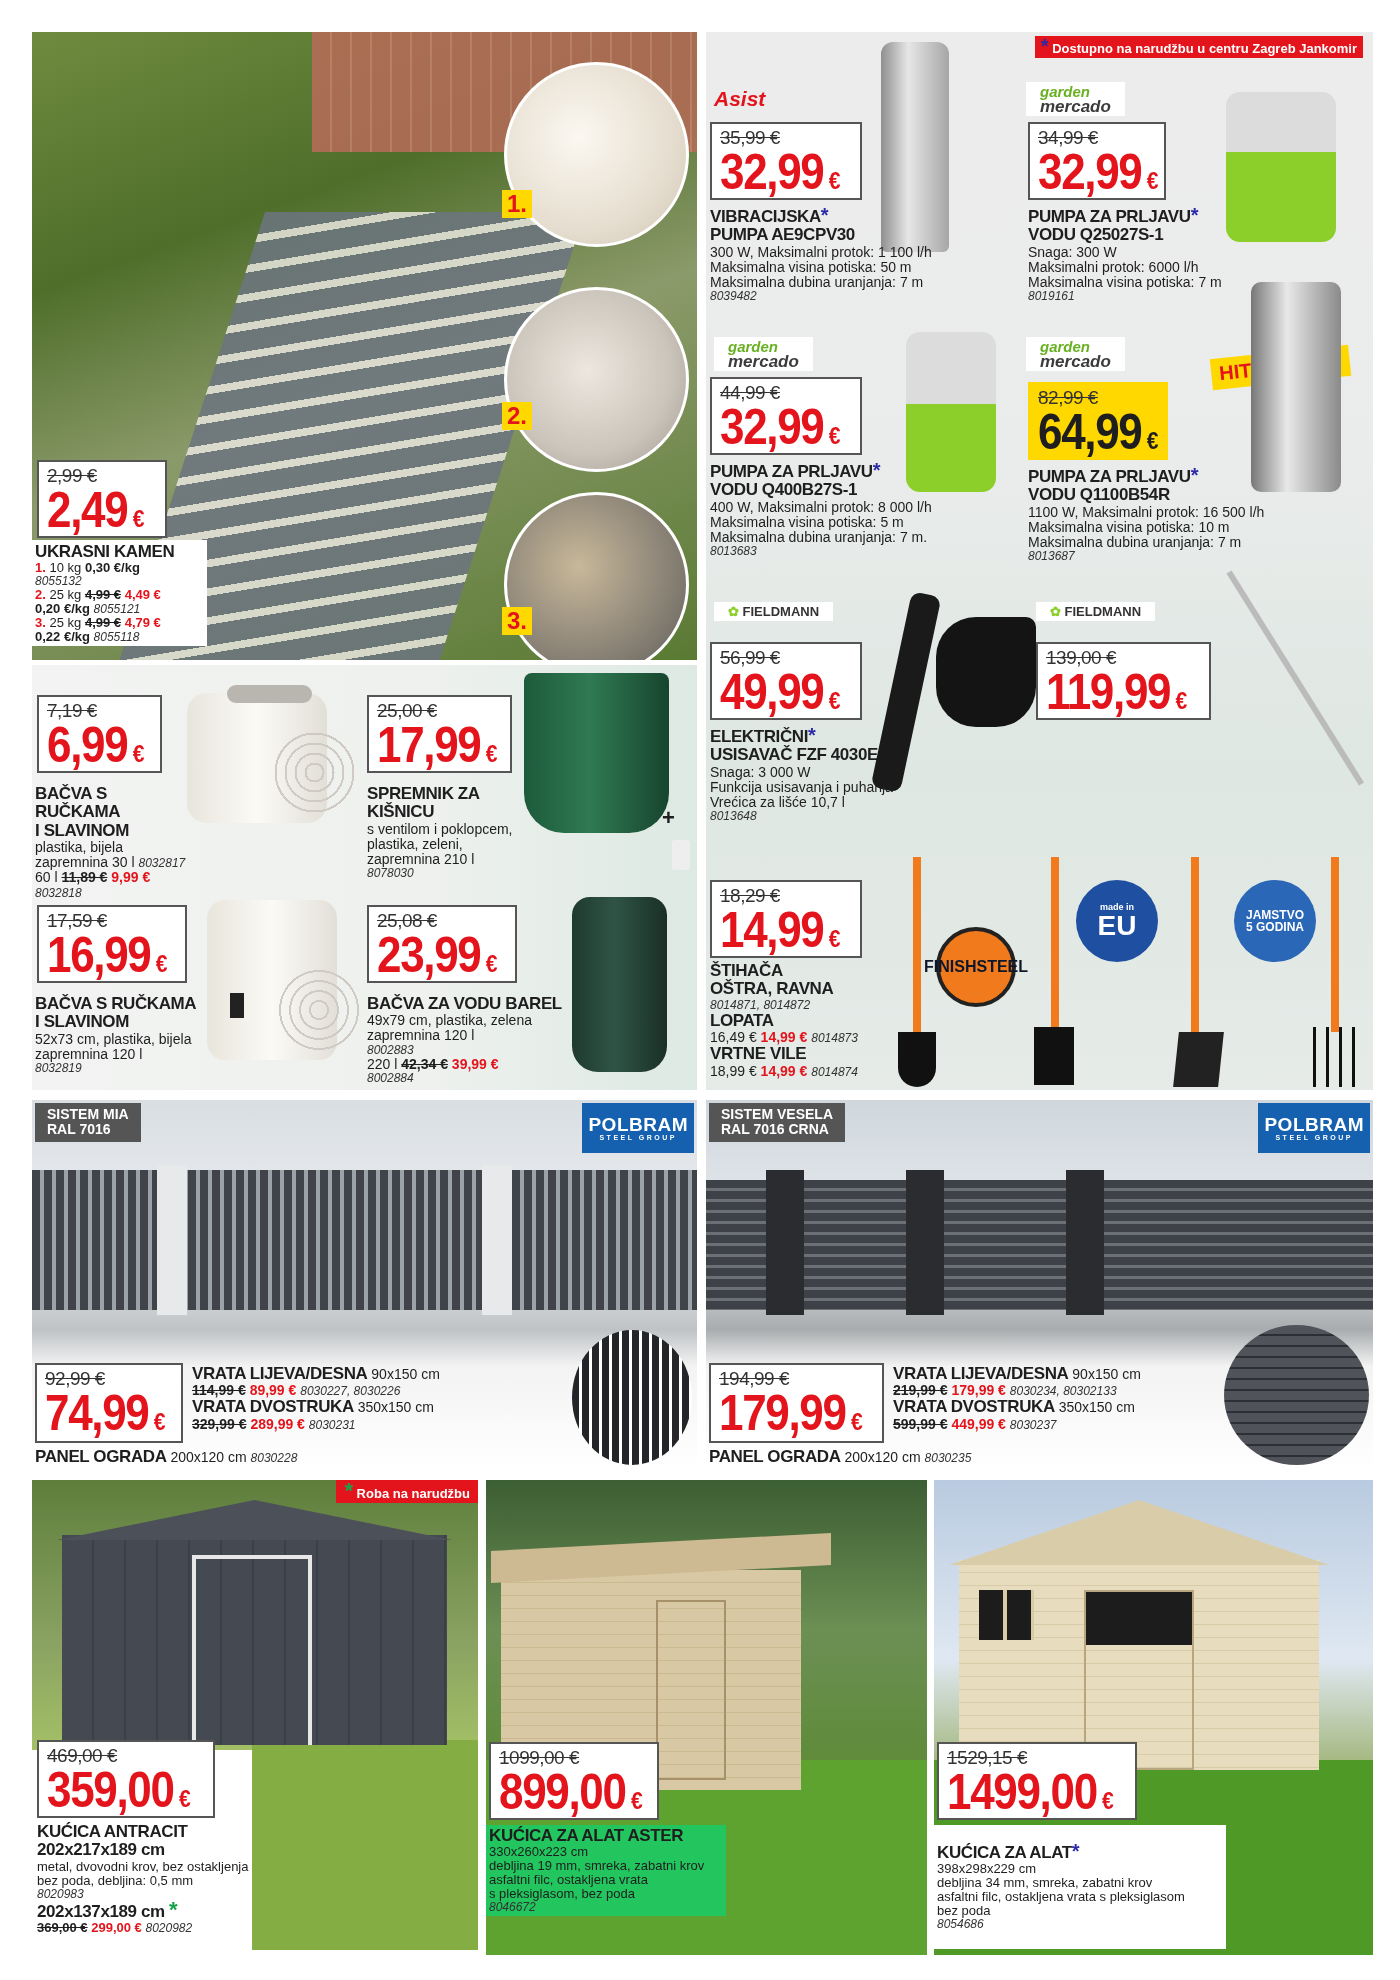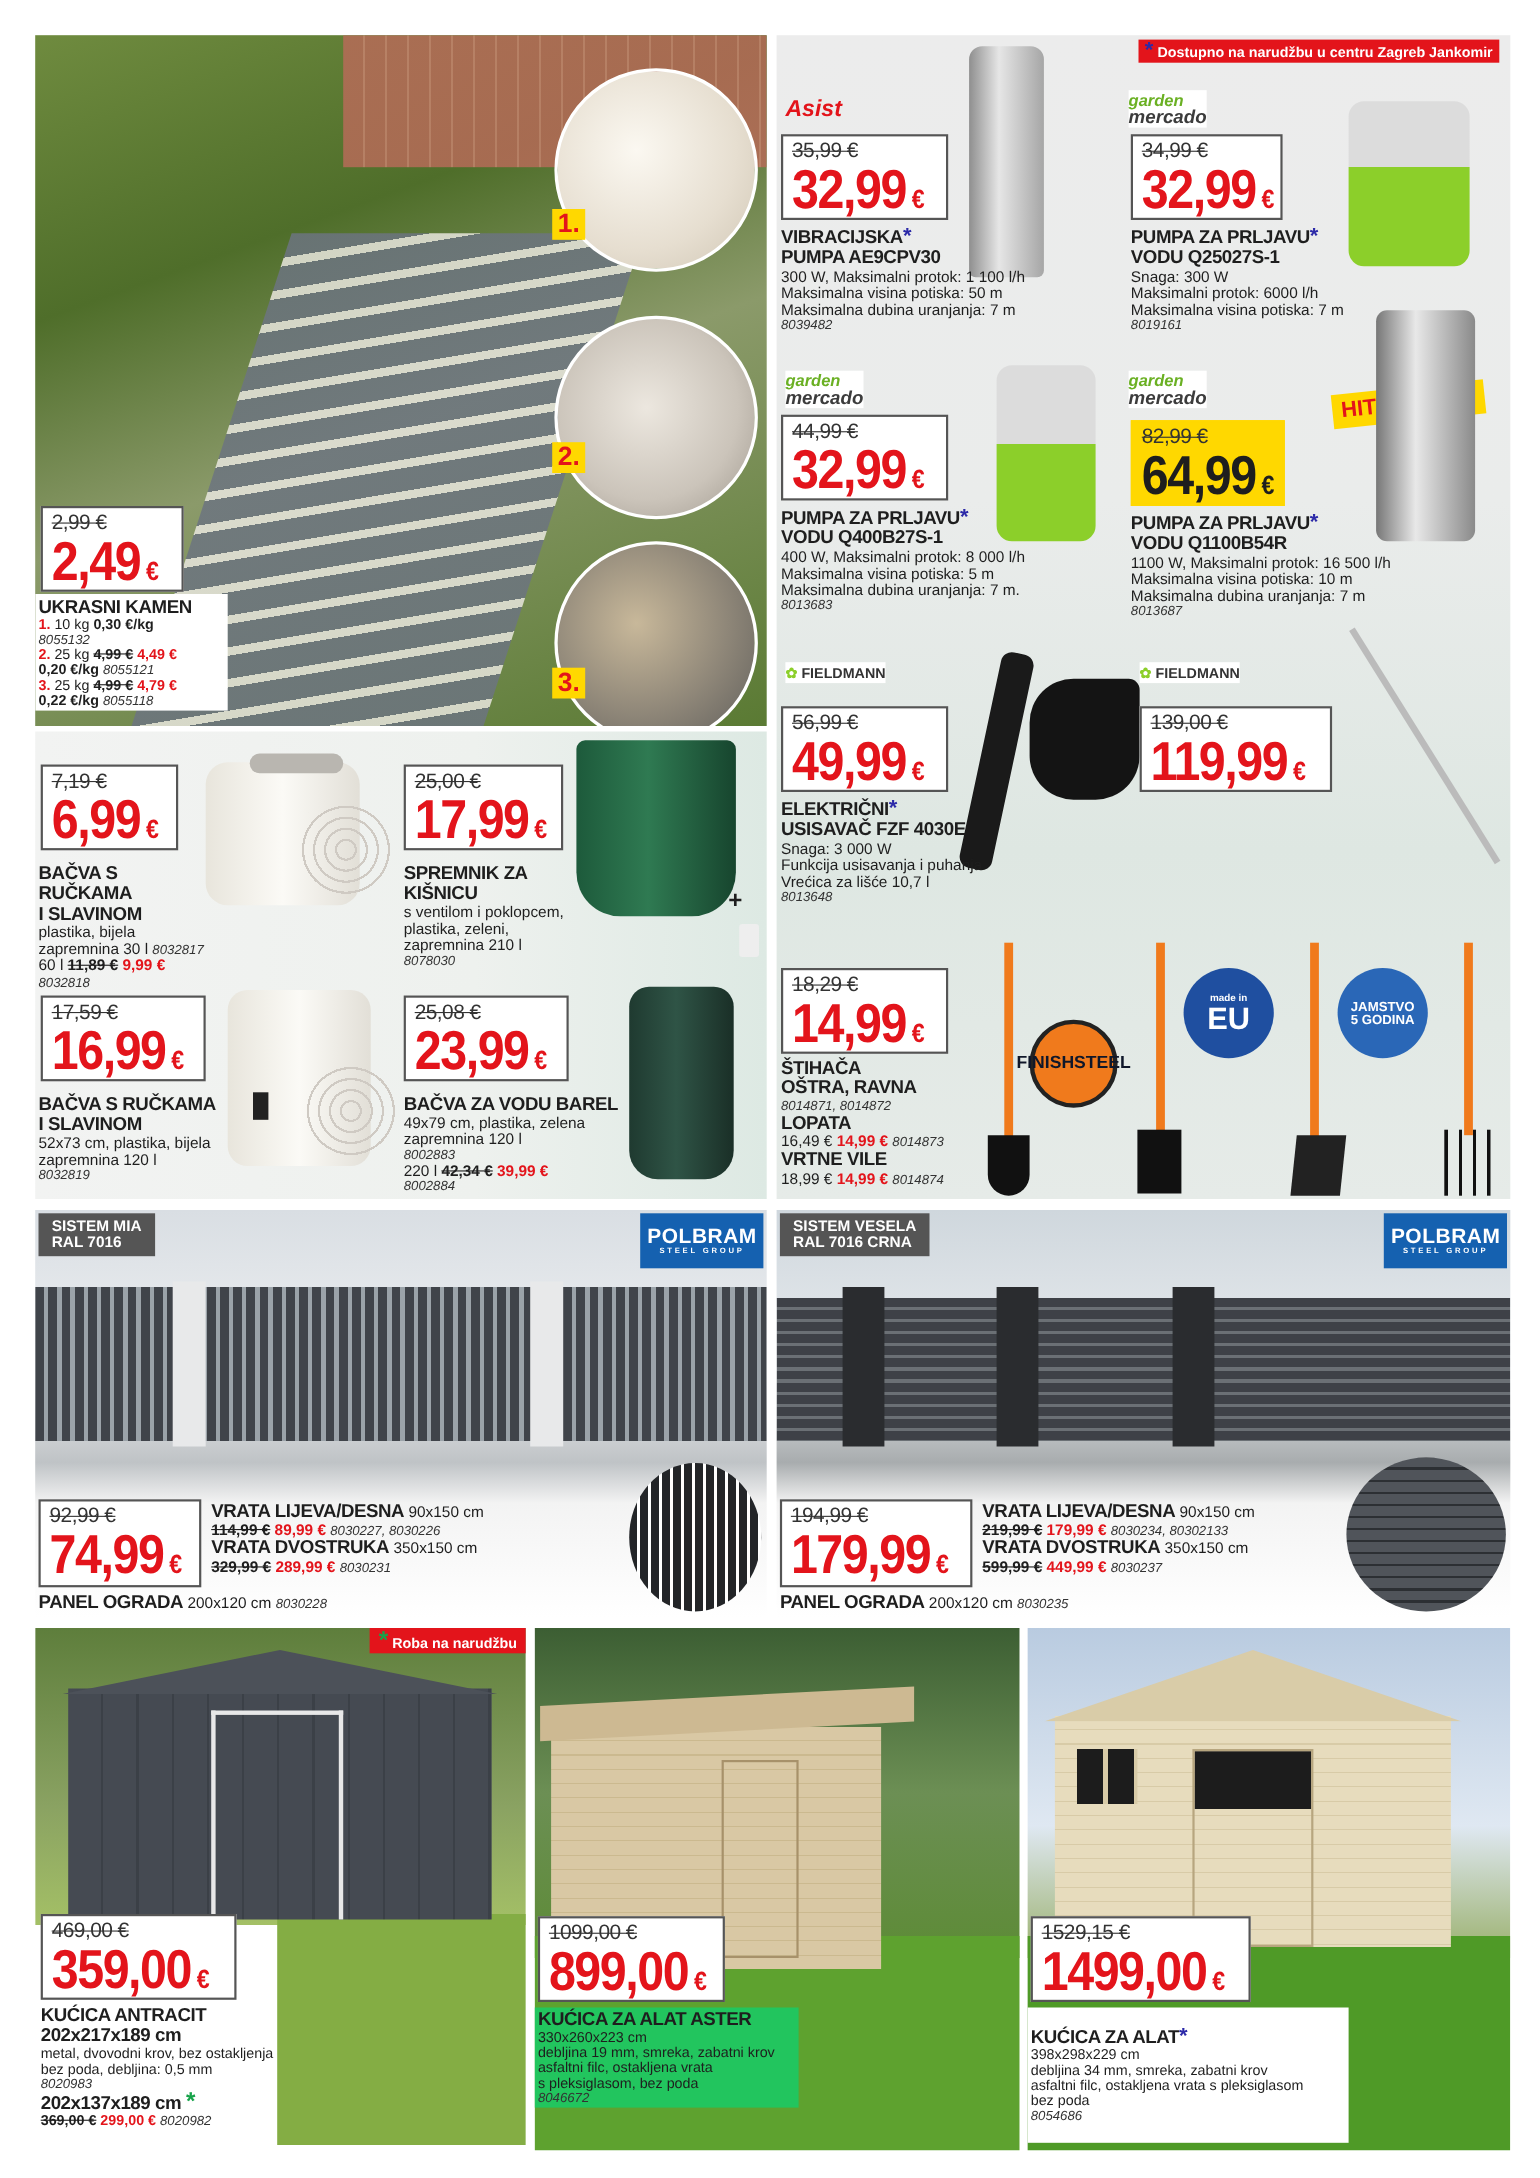--- a/index.html
+++ b/index.html
@@ -12,21 +12,21 @@
 .new{font-weight:bold;color:#e3141b;font-size:50px;letter-spacing:-1.5px;display:inline-block;transform:scaleX(0.88);transform-origin:left}
 .new .eur{font-size:24px;margin-left:6px}
 .pbox.yellow .new{color:#1e1e1e}
 .info{position:absolute;line-height:1.08;font-size:14px;transform-origin:left top}
 .ttl{font-weight:bold;font-size:17px;text-transform:uppercase;letter-spacing:-0.4px}
 .sku{font-style:italic;font-size:12px;color:#333}
 .red{color:#e3141b;font-weight:bold}
 .strike{text-decoration:line-through}
 .star{color:#2c2aa8;font-weight:bold;font-size:20px;line-height:0.8}
 .gstar{color:#17a34a;font-weight:bold;font-size:22px;line-height:0.8}
-.brand{position:absolute;background:#fff;border-radius:0;padding:2px 0}
+.brand{position:absolute;background:#fff;border-radius:0;padding:2px 14px}
 .gm1{font-style:italic;font-weight:bold;color:#6ab023;font-size:15px;line-height:1}
 .gm2{font-style:italic;font-weight:bold;color:#3c3c3c;font-size:17px;line-height:0.9}
 .num{position:absolute;background:#ffd800;color:#e3141b;font-weight:bold;font-size:24px;padding:2px 5px;line-height:1}
 .circle{position:absolute;border-radius:50%;border:3px solid #fff;overflow:hidden}
 .syslabel{position:absolute;background:#555;color:#fff;font-weight:bold;font-size:14px;padding:4px 12px;line-height:1.1}
 .polbram{position:absolute;background:#1561b0;color:#fff;font-weight:bold;text-align:center;padding:12px 6px;line-height:1}
 .polbram .p1{font-size:19px;letter-spacing:0.5px}
 .polbram .p2{font-size:7px;letter-spacing:2.5px}
 .badge{position:absolute;border-radius:50%;display:flex;align-items:center;justify-content:center;text-align:center;font-weight:bold;color:#fff;line-height:1}
 </style>
@@ -244,21 +244,21 @@
   <div style="position:absolute;left:607px;top:995px;width:42px;height:60px;background:repeating-linear-gradient(90deg,#111 0 3px,transparent 3px 13px)"></div>
 
   <div class="badge" style="left:230px;top:895px;width:80px;height:80px;background:#f07a1c;border:4px solid #222;color:#0f172a;font-size:16px;flex-direction:row">
       <span>FINISH</span>
       <span>STEEL</span>
     </div>
   <div class="badge" style="left:370px;top:848px;width:82px;height:82px;background:#1f4fa0;flex-direction:column">
       <span style="font-size:9px">made in</span>
       <span style="font-size:28px">EU</span>
     </div>
-  <div class="badge" style="left:510px;top:848px;width:82px;height:82px;background:#2a67b7;font-size:12px;flex-direction:column">
+  <div class="badge" style="left:528px;top:848px;width:82px;height:82px;background:#2a67b7;font-size:12px;flex-direction:column">
       <span>JAMSTVO</span>
       <span>5 GODINA</span>
     </div>
 </div>
 
 <div class="panel" style="left:32px;top:1100px;width:665px;height:370px;background:linear-gradient(180deg,#d9dee3 0%,#eef0f2 40%,#bfc3c6 62%,#f3f3f3 72%,#fff 100%)">
   <div style="position:absolute;left:0;top:70px;width:665px;height:140px;background:repeating-linear-gradient(90deg,#40444a 0 8px,#9ba3a9 8px 12px)"></div>
   <div style="position:absolute;left:125px;top:65px;width:30px;height:150px;background:#e8e9ea"></div>
   <div style="position:absolute;left:450px;top:65px;width:30px;height:150px;background:#e8e9ea"></div>
   <div class="syslabel" style="left:3px;top:3px">

